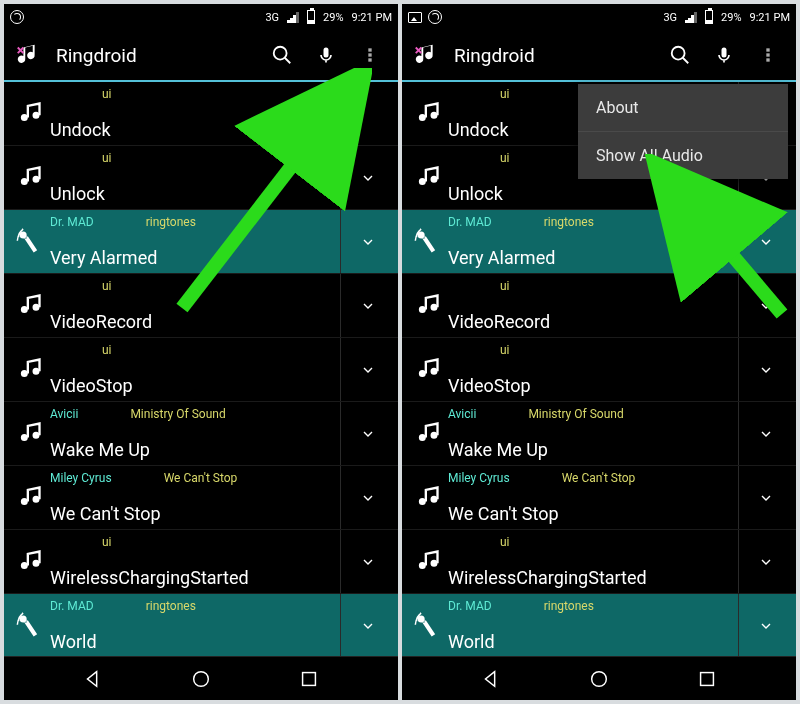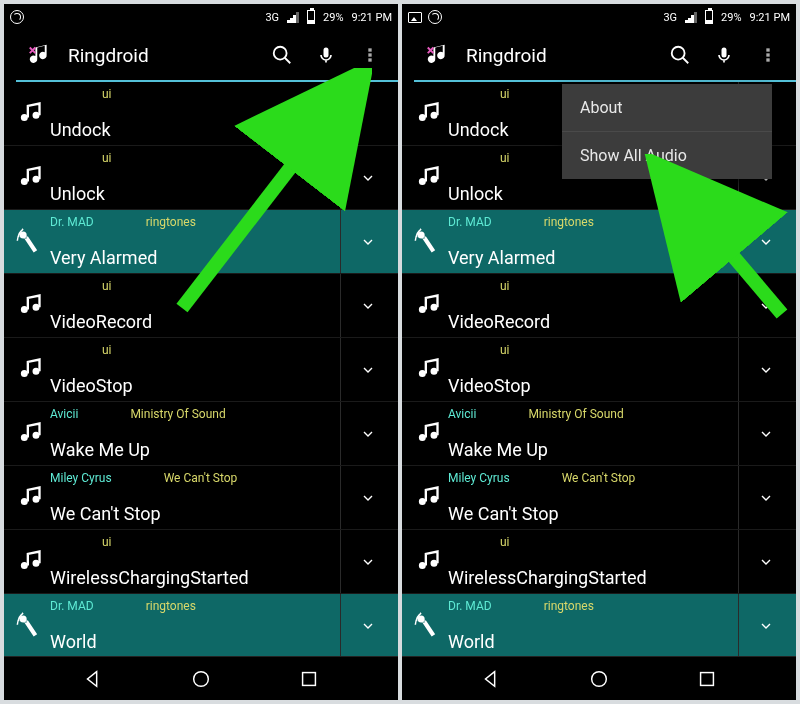--- a/index.html
+++ b/index.html
@@ -39,21 +39,20 @@
   .pic-icon::after{content:"";position:absolute;left:2px;bottom:1px;border-left:3px solid transparent;border-right:3px solid transparent;border-bottom:4px solid #fff;}
   .appbar {
     height: 52px;
     background: #000;
     display: flex;
     align-items: center;
     padding: 0 10px;
     color: #fff;
     border-bottom: 2px solid #54c0d8;
     gap: 8px;
-    margin-left: 12px;
   }
   .appbar .spacer { flex: 1; }
   .app-title { font-size: 19px; font-weight: 400; margin-left: 4px; }
   .appbar-icon { width: 36px; height: 36px; display: flex; align-items: center; justify-content: center; }
   .logo { width: 30px; height: 30px; position: relative; }
   .logo svg { width:100%; height:100%; }
   .list { flex: 1; overflow: hidden; }
   .row {
     height: 64px;
     display: flex;
@@ -77,21 +76,21 @@
     align-items: center;
     justify-content: space-evenly;
     border-top: 1px solid #222;
   }
   .nav-btn { color:#fff; width:38px;height:38px;display:flex;align-items:center;justify-content:center;}
   .nav-btn svg{width:22px;height:22px;fill:none;stroke:#fff;stroke-width:1.6;}
   .note-icon svg{width:28px;height:28px;fill:#fff;}
   .phone .menu {
     position: absolute;
     top: 80px;
-    right: 24px;
+    right: 8px;
     width: 210px;
     background: #3c3c3c;
     box-shadow: -2px 4px 10px rgba(0,0,0,0.6);
     z-index: 10;
   }
   .menu-item {
     padding: 14px 18px;
     color: #e8e8e8;
     font-size: 16px;
     border-bottom: 1px solid #4a4a4a;

